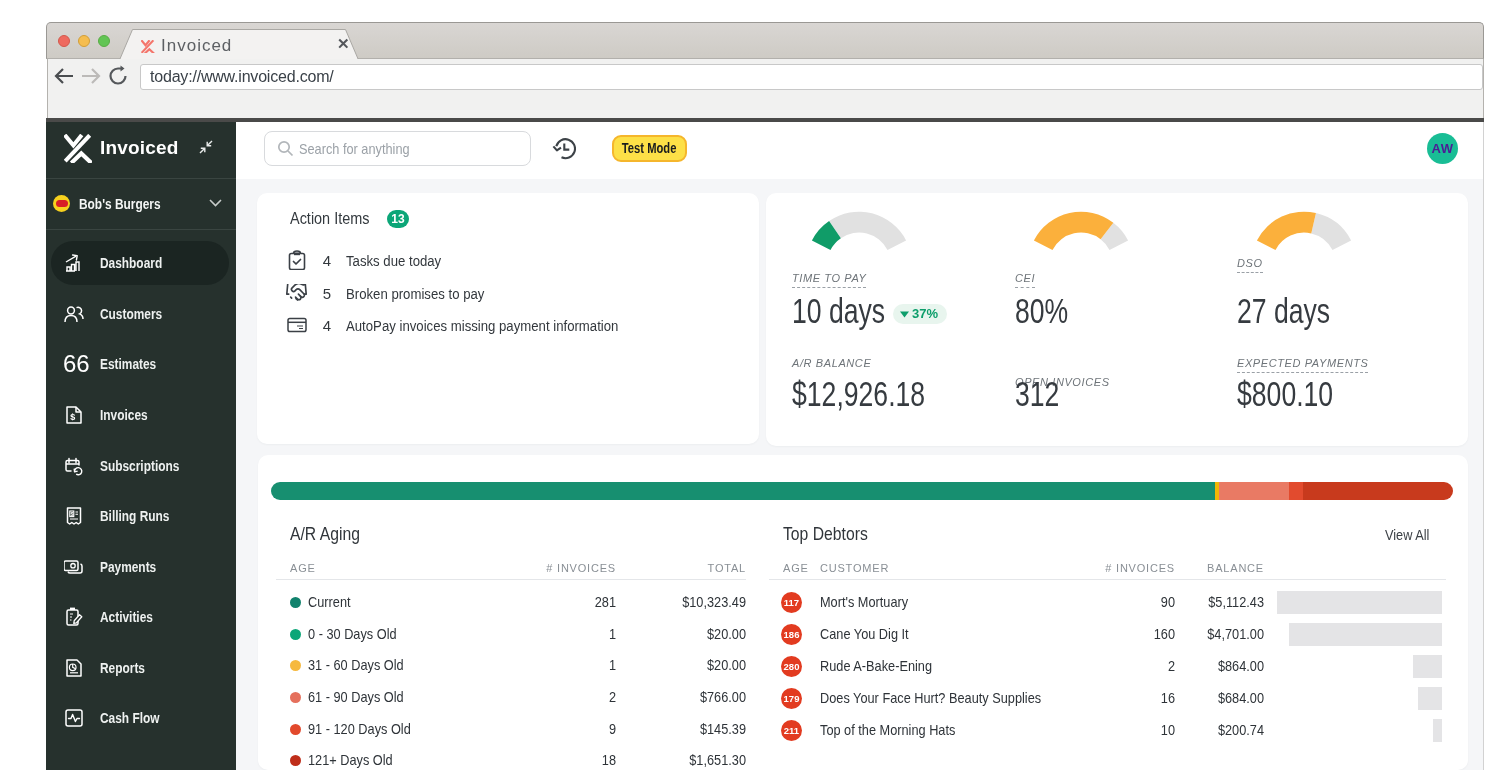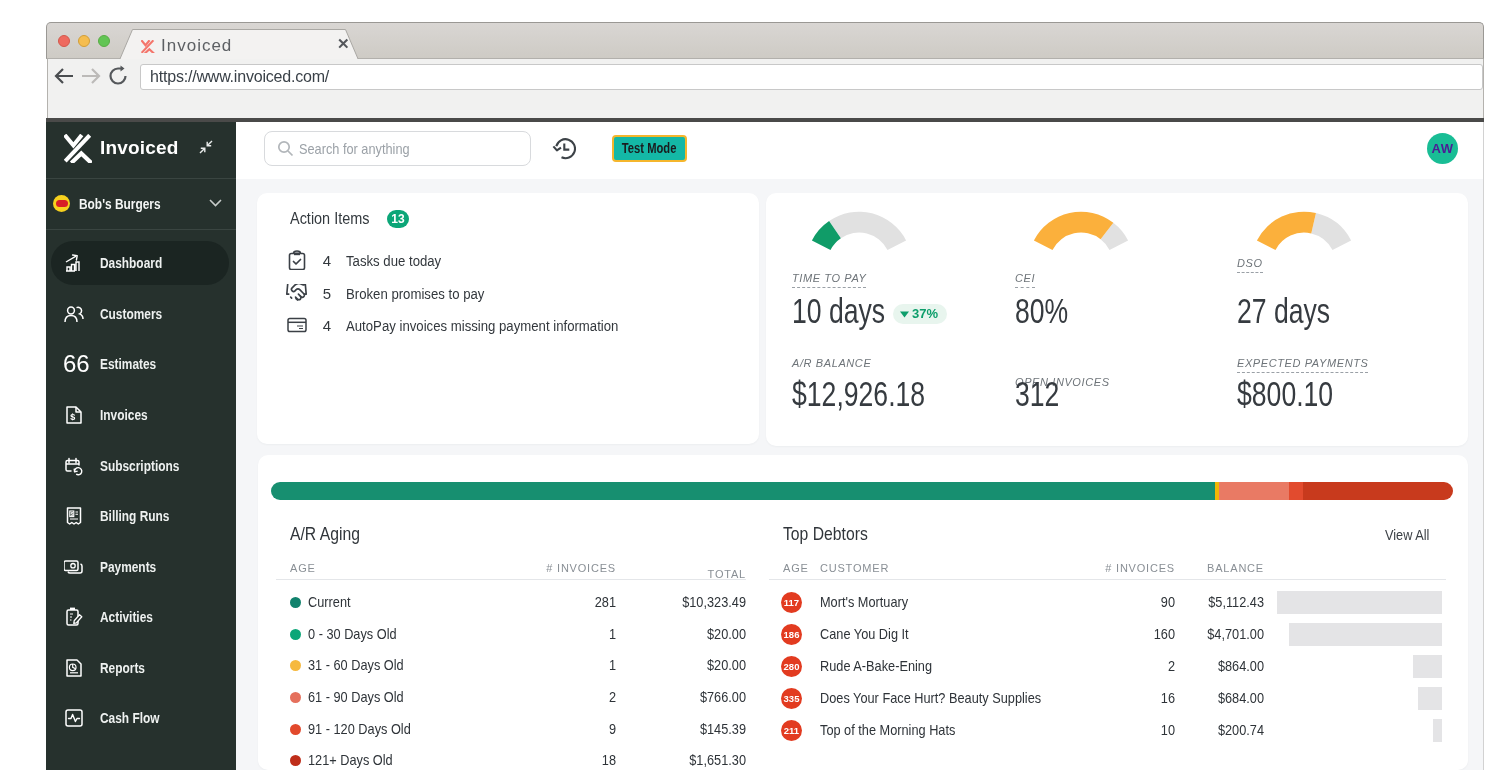--- a/index.html
+++ b/index.html
@@ -30,21 +30,21 @@
 #bobtxt { left:79px; top:196px; font-size:14px; font-weight:600; color:#f4f6f5; }
 #bobchev { left:209px; top:199px; }
 .pill { left:51px; width:178px; height:44px; background:#1b2522; border-radius:22px; }
 .navicon { left:64px; width:20px; height:20px; }
 .navtxt { left:100px; font-size:14px; font-weight:600; color:#eef1f0; }
 
 
 #search { left:264px; top:131px; width:267px; height:35px; background:#fff; border:1px solid #d8dadd; border-radius:8px; }
 #searchtxt { left:299px; top:140px; font-size:15px; color:#9ba1a7; }
 #histicon { left:550px; top:136px; }
-#testmode { left:612px; top:135px; width:75px; height:27px; border:2px solid #f5b62c; border-radius:4px; background:#14b8a6; text-align:center; line-height:23px; font-size:14px; font-weight:bold; color:#1a1c1e; }
+#testmode { left:612px; top:135px; width:75px; height:27px; border:2px solid #f5b62c; border-radius:9px; background:#fde047; text-align:center; line-height:23px; font-size:14px; font-weight:bold; color:#1a1c1e; }
 #avatar { left:1427px; top:133px; width:31px; height:31px; border-radius:50%; background:#19bd95; color:#4c1d95; font-size:13px; font-weight:600; text-align:center; line-height:31px; letter-spacing:0.5px; }
 
 
 .card { background:#fff; border-radius:10px; box-shadow:0 1px 2px rgba(25,39,52,0.04); }
 #card1 { left:257px; top:193px; width:502px; height:251px; }
 #card2 { left:766px; top:193px; width:702px; height:253px; }
 #card3 { left:258px; top:455px; width:1210px; height:315px; }
 
 
 #aititle { left:290px; top:209px; font-size:17px; color:#343a3f; }
@@ -98,21 +98,21 @@
     <path d="M20,10 L3,10 M10,3 L3,10 L10,17" stroke="#4a4d50" stroke-width="2.2" fill="none"></path>
   </svg>
   <svg class="abs" style="left:80px;top:66px;" width="22" height="20" viewBox="0 0 22 20">
     <path d="M2,10 L19,10 M12,3 L19,10 L12,17" stroke="#bcbab8" stroke-width="2.2" fill="none"></path>
   </svg>
   <svg class="abs" style="left:107px;top:65px;" width="22" height="22" viewBox="0 0 22 22">
     <path d="M18.5,11 A7.5,7.5 0 1 1 11,3.5 L16,3.5" stroke="#55585b" stroke-width="2.2" fill="none"></path>
     <path d="M13.5,0.5 L17.5,3.5 L13.5,6.5 Z" fill="#55585b"></path>
   </svg>
   <div class="abs" id="urlfield"></div>
-  <div class="abs" id="urltext">https://www.invoiced.com/</div>
+  <div class="abs" id="urltext">today://www.invoiced.com/</div>
   <div class="abs" id="darkstrip"></div>
   <div class="abs" style="left:1483px;top:122px;width:1px;height:648px;background:#d2d2d2;"></div>
 
   <div class="abs" id="sidebar"></div>
   <div class="abs" id="topbar"></div>
   <div class="abs" id="content"></div>
 
   <svg class="abs" id="logowrap" width="28" height="29" viewBox="0 0 29 29">
     <g stroke="#fff" stroke-width="4.2" fill="none">
       <path d="M0.8,0.5 L9.7,11.3 L18.4,0.5"></path>
@@ -278,21 +278,21 @@
   <div class="abs" id="stackbar">
     <div style="width:944px;background:#178f70;"></div>
     <div style="width:4px;background:#f2b705;"></div>
     <div style="width:70px;background:#e97a64;"></div>
     <div style="width:14px;background:#e24b2e;"></div>
     <div style="width:150px;background:#c83a1d;"></div>
   </div>
   <div class="abs tbltitle sxl" style="left:290px;top:523px;">A/R Aging</div>
   <div class="abs thead" style="left:290px;top:562px;">AGE</div>
   <div class="abs thead r" style="left:516px;top:562px;width:100px;"># INVOICES</div>
-  <div class="abs thead r" style="left:646px;top:562px;width:100px;margin-top:6px;">TOTAL</div>
+  <div class="abs thead r" style="left:646px;top:562px;width:100px;">TOTAL</div>
   <div class="abs tdiv" style="left:276px;top:579px;width:470px;"></div>
   <div class="abs dot" style="left:290px;top:597px;background:#11826d;"></div>
   <div class="abs cell sxl" style="left:308px;top:593px;">Current</div>
   <div class="abs cell r sxr" style="left:516px;top:593px;width:100px;">281</div>
   <div class="abs cell r sxr" style="left:646px;top:593px;width:100px;">$10,323.49</div>
   <div class="abs dot" style="left:290px;top:629px;background:#0ca678;"></div>
   <div class="abs cell sxl" style="left:308px;top:625px;">0 - 30 Days Old</div>
   <div class="abs cell r sxr" style="left:516px;top:625px;width:100px;">1</div>
   <div class="abs cell r sxr" style="left:646px;top:625px;width:100px;">$20.00</div>
   <div class="abs dot" style="left:290px;top:660px;background:#f6b93f;"></div>
@@ -326,21 +326,21 @@
   <div class="abs badge" style="left:781px;top:624px;">186</div>
   <div class="abs cell sxl" style="left:820px;top:625px;">Cane You Dig It</div>
   <div class="abs cell r sxr" style="left:1075px;top:625px;width:100px;">160</div>
   <div class="abs cell r sxr" style="left:1164px;top:625px;width:100px;">$4,701.00</div>
   <div class="abs spark" style="left:1289px;top:623px;width:153px;"></div>
   <div class="abs badge" style="left:781px;top:656px;">280</div>
   <div class="abs cell sxl" style="left:820px;top:657px;">Rude A-Bake-Ening</div>
   <div class="abs cell r sxr" style="left:1075px;top:657px;width:100px;">2</div>
   <div class="abs cell r sxr" style="left:1164px;top:657px;width:100px;">$864.00</div>
   <div class="abs spark" style="left:1413px;top:655px;width:29px;"></div>
-  <div class="abs badge" style="left:781px;top:688px;">335</div>
+  <div class="abs badge" style="left:781px;top:688px;">179</div>
   <div class="abs cell sxl" style="left:820px;top:689px;">Does Your Face Hurt? Beauty Supplies</div>
   <div class="abs cell r sxr" style="left:1075px;top:689px;width:100px;">16</div>
   <div class="abs cell r sxr" style="left:1164px;top:689px;width:100px;">$684.00</div>
   <div class="abs spark" style="left:1418px;top:687px;width:24px;"></div>
   <div class="abs badge" style="left:781px;top:720px;">211</div>
   <div class="abs cell sxl" style="left:820px;top:721px;">Top of the Morning Hats</div>
   <div class="abs cell r sxr" style="left:1075px;top:721px;width:100px;">10</div>
   <div class="abs cell r sxr" style="left:1164px;top:721px;width:100px;">$200.74</div>
   <div class="abs spark" style="left:1433px;top:719px;width:9px;"></div>
 </div>

